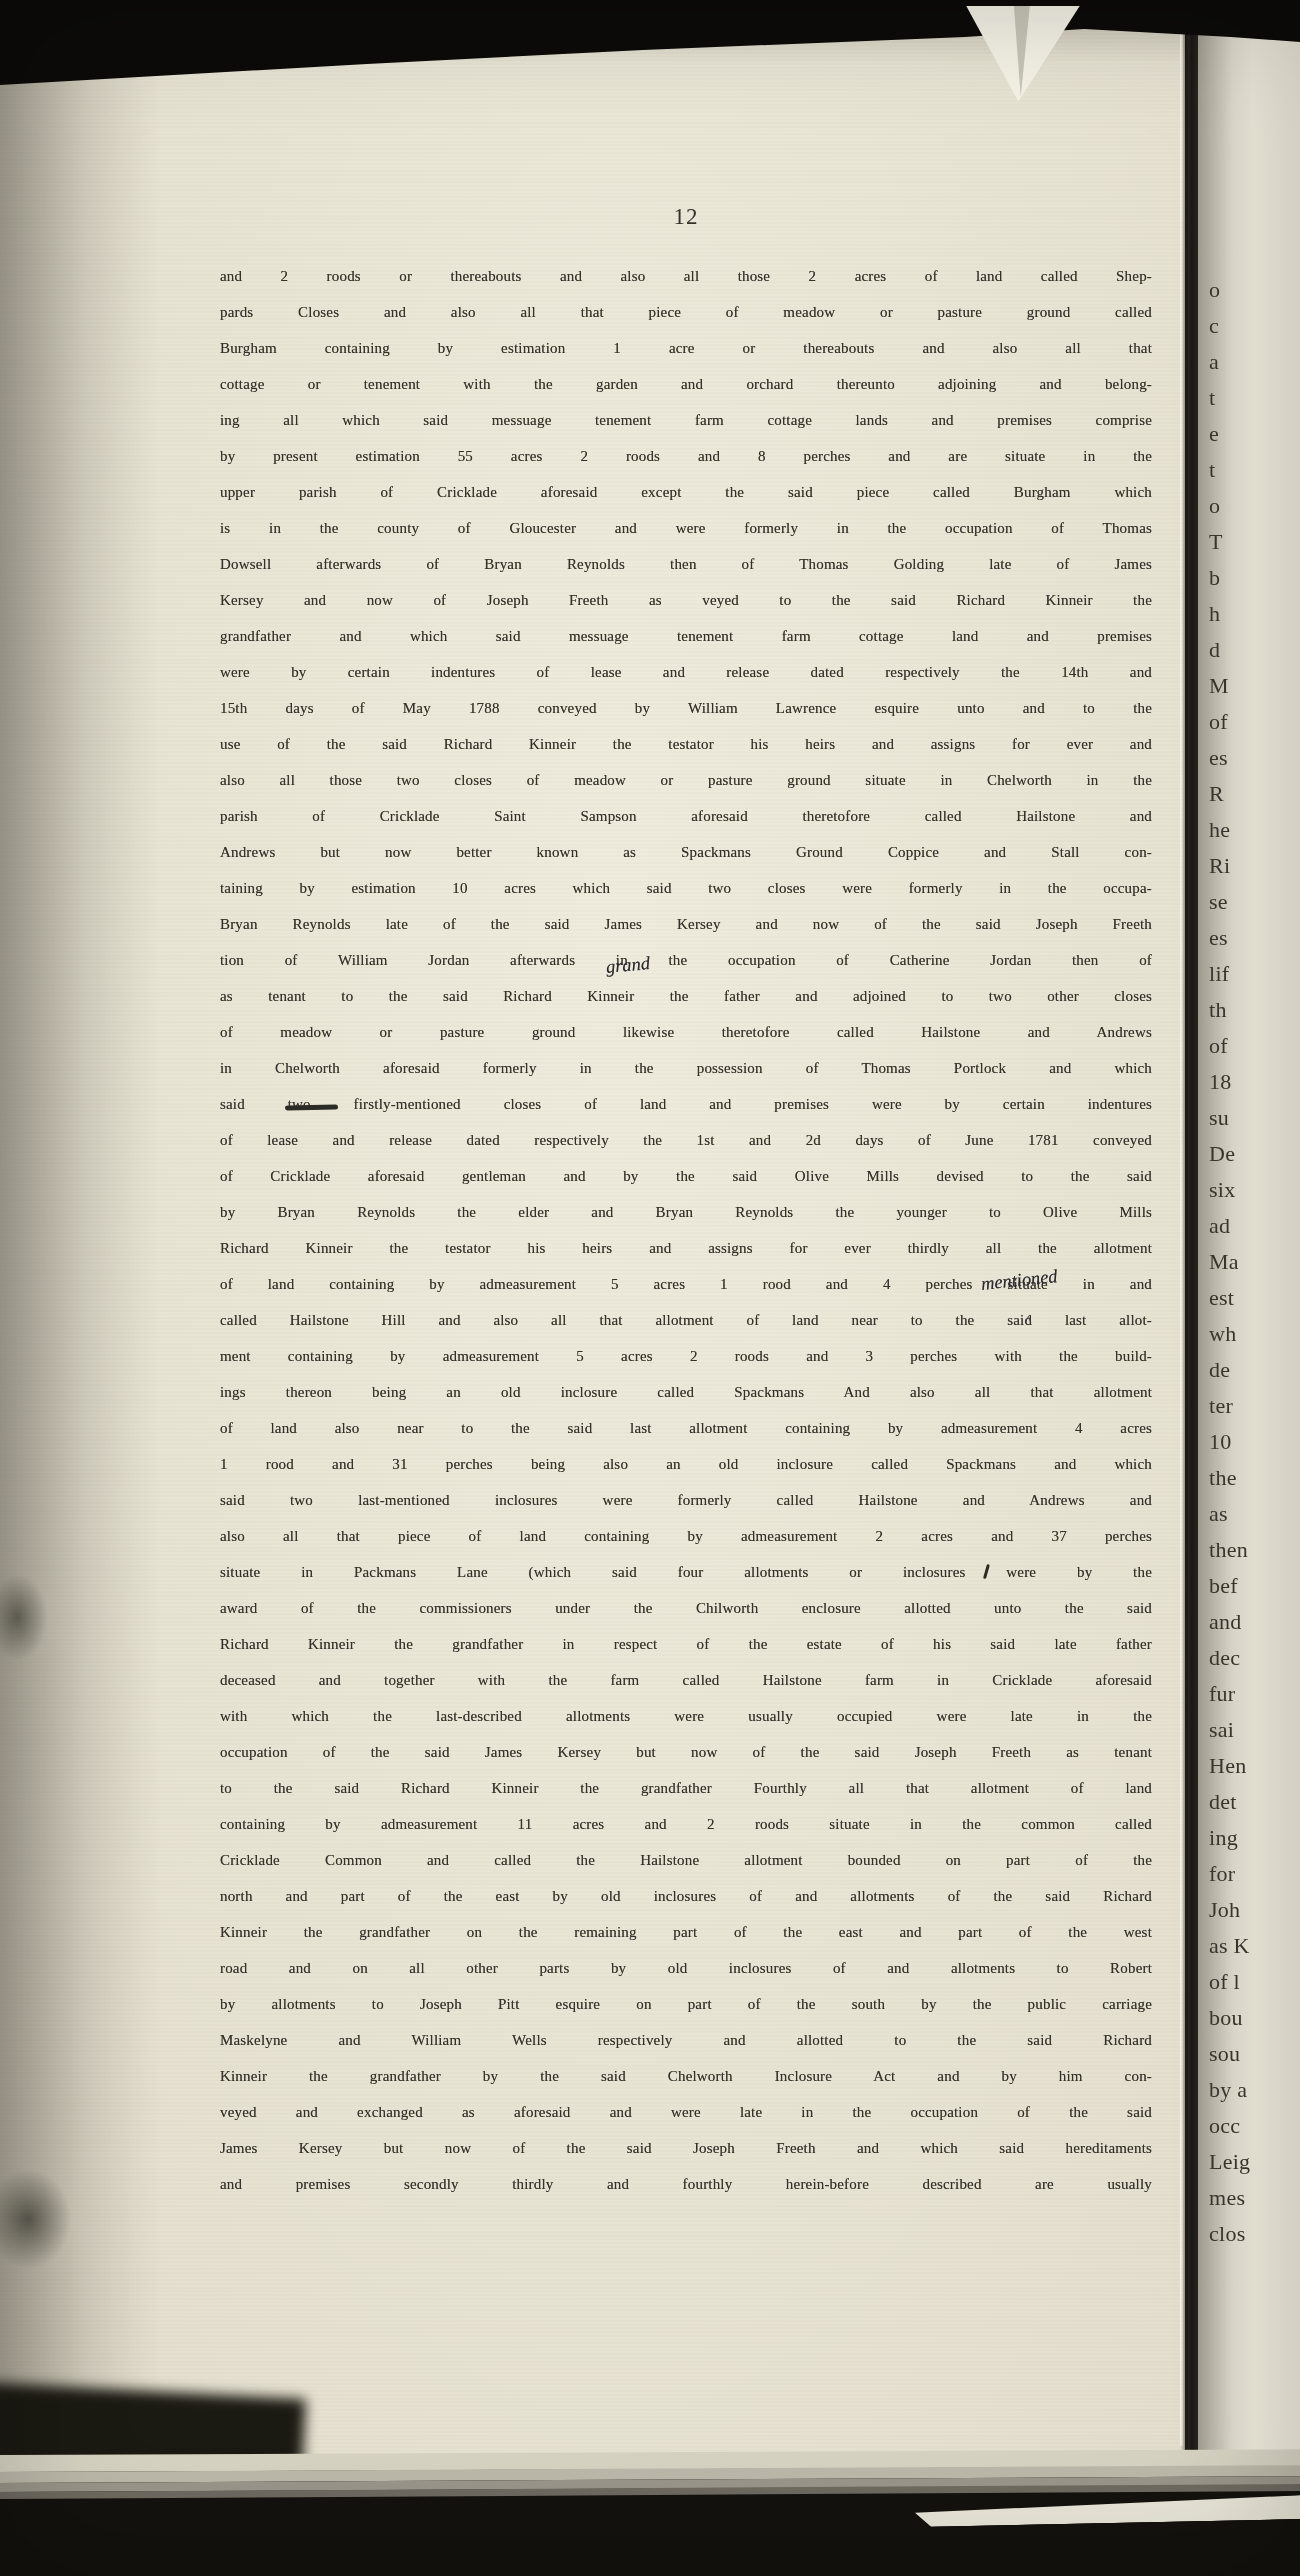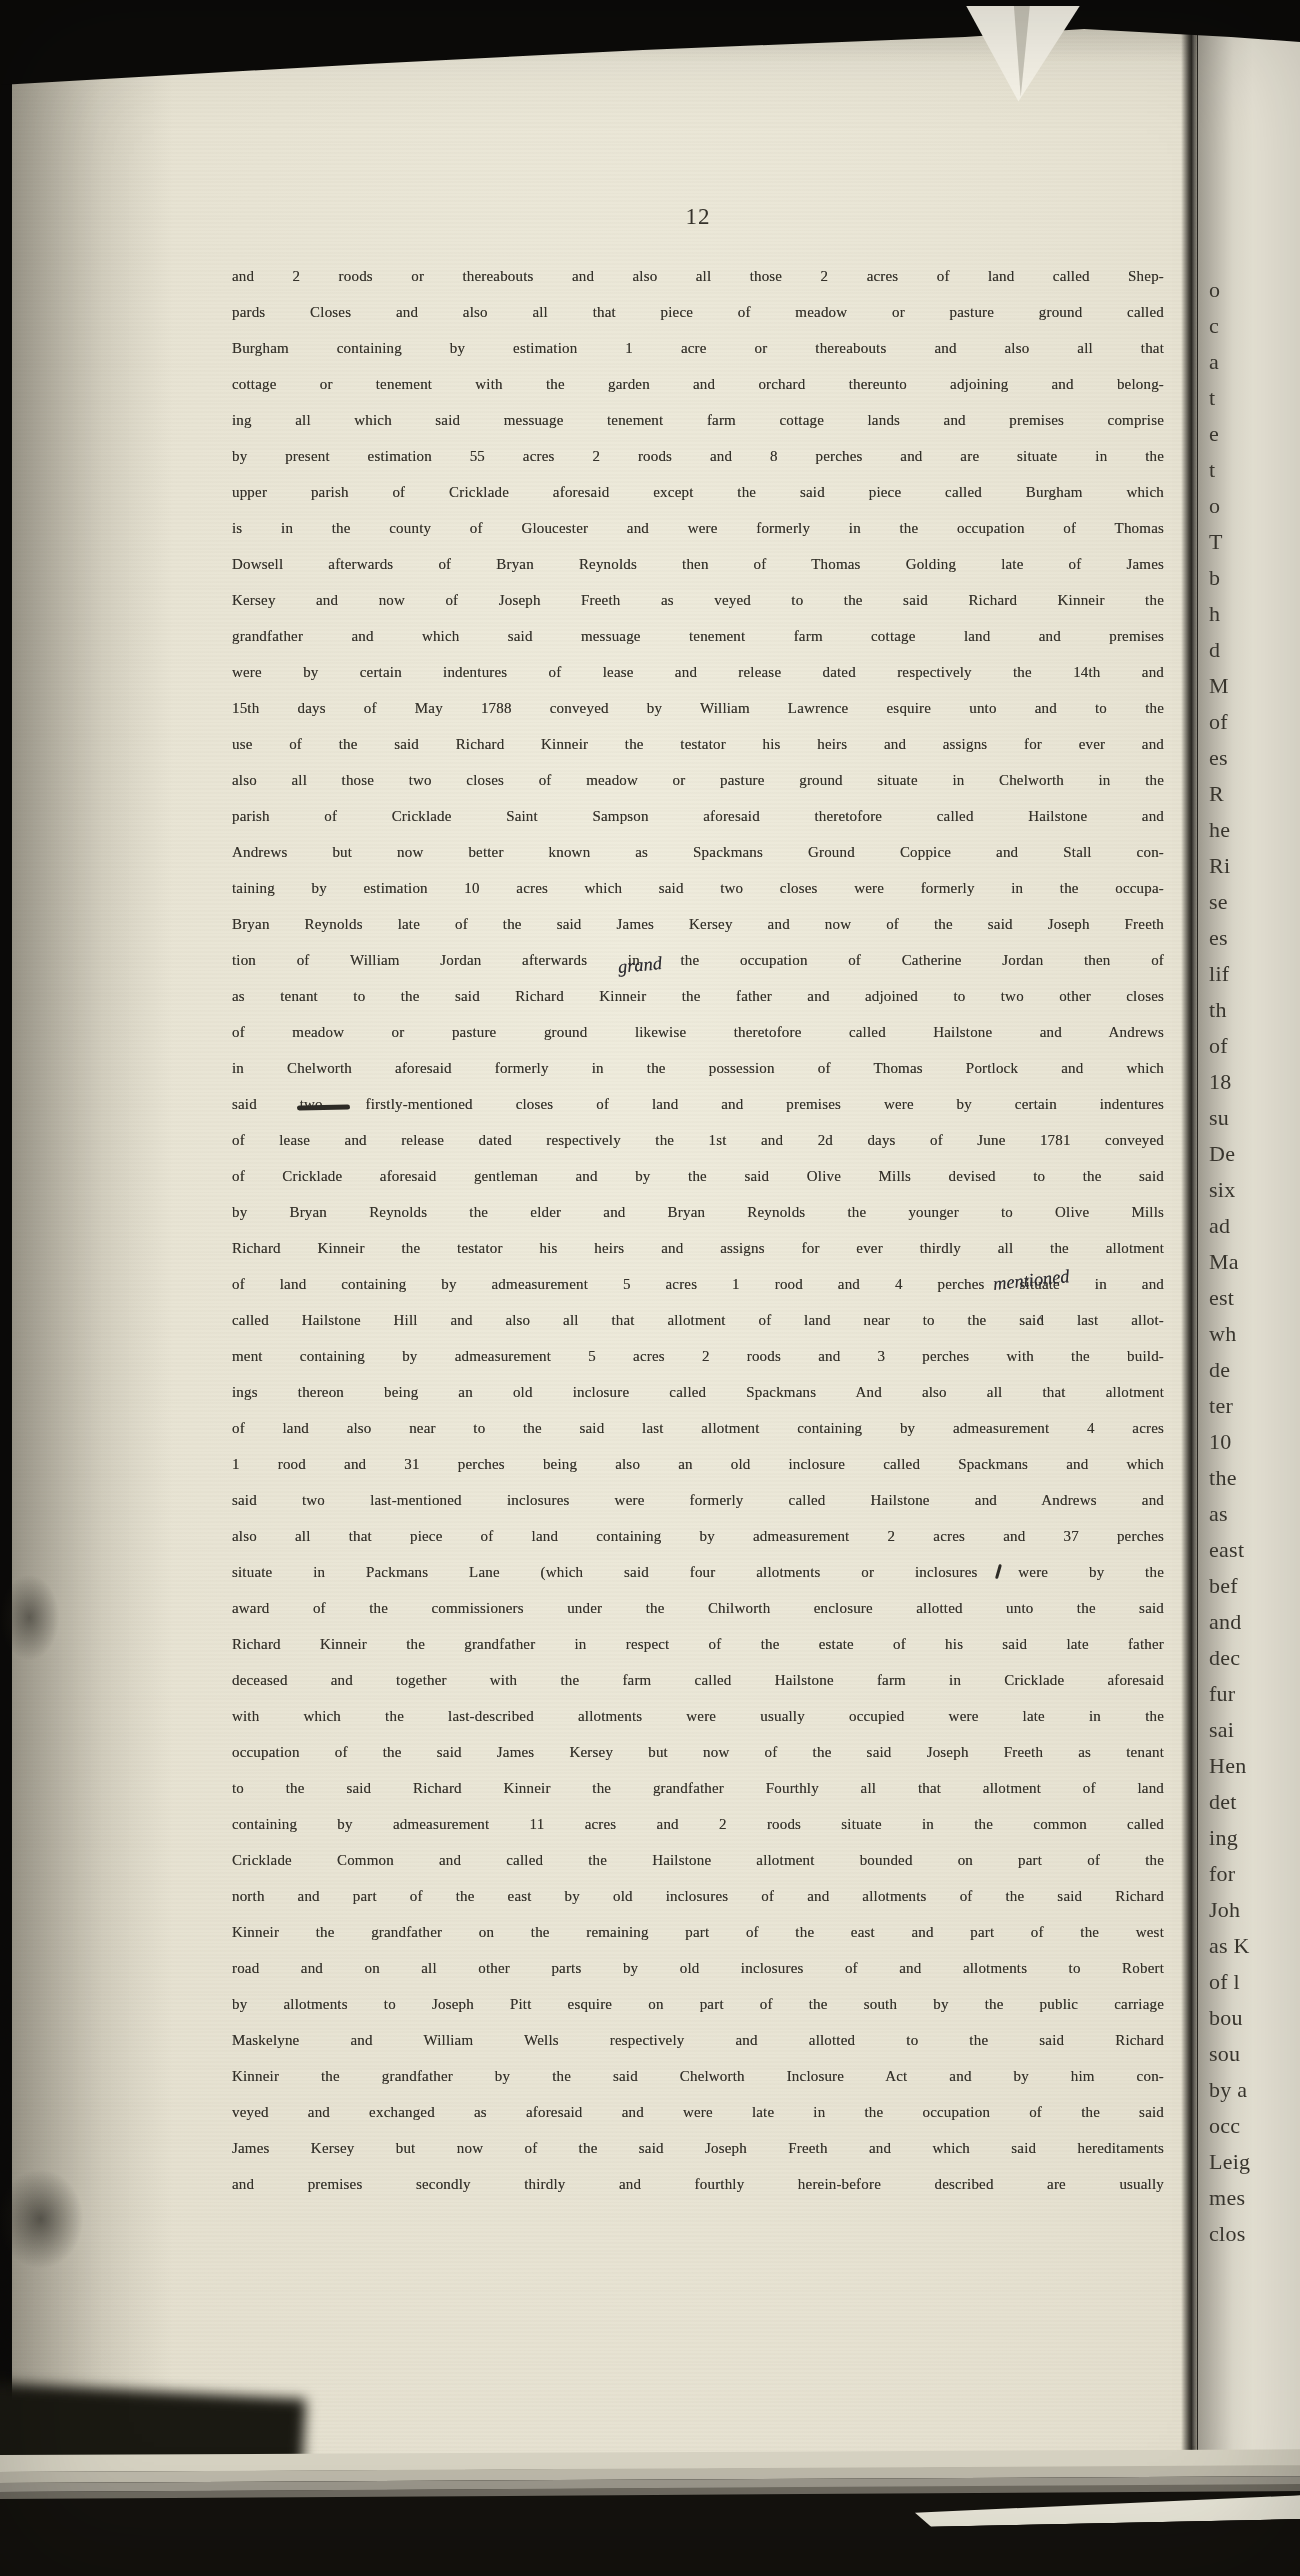--- a/index.html
+++ b/index.html
@@ -1,19 +1,19 @@
 <!DOCTYPE html>
 <html style="font-size:14.7px"><head>
 <meta charset="utf-8">
 <style>
   html,body{margin:0;padding:0;background:#0c0b09;}
   .scene{position:relative;width:1301px;height:2576px;overflow:hidden;background:#0c0b09;
          font-family:"Liberation Serif","DejaVu Serif",serif;}
   
-  .paper{position:absolute;left:12px;top:0;width:1185px;height:2455px;z-index:1;
+  .paper{position:absolute;left:0;top:0;width:1185px;height:2455px;z-index:1;
          background:
            linear-gradient(180deg, rgba(95,90,78,.28) 0, rgba(95,90,78,0) 64px),
            repeating-linear-gradient(0deg, rgba(120,110,90,.028) 0 1.8px, rgba(0,0,0,0) 1.8px 3.7px),
            radial-gradient(ellipse at 52% 38%, #efecdd 0%, #e8e4d4 55%, #e2ddcc 100%);}
   .shade-left{position:absolute;left:0;top:0;bottom:0;width:161px;
          background:linear-gradient(90deg, rgba(104,99,87,.50) 0, rgba(104,99,87,.16) 55%, rgba(104,99,87,0) 100%);}
   .smudge{position:absolute;border-radius:50%;}
   .smudge.s1{left:-24px;top:1558px;width:83px;height:119px;
          background:radial-gradient(closest-side, rgba(42,40,34,.55), rgba(42,40,34,0) 72%);}
   .smudge.s2{left:-31px;top:2150px;width:119px;height:138px;
@@ -173,21 +173,21 @@
         <div class="fragment-line">six</div>
         <div class="fragment-line">ad</div>
         <div class="fragment-line">Ma</div>
         <div class="fragment-line">est</div>
         <div class="fragment-line">wh</div>
         <div class="fragment-line">de</div>
         <div class="fragment-line">ter</div>
         <div class="fragment-line">10</div>
         <div class="fragment-line">the</div>
         <div class="fragment-line">as</div>
-        <div class="fragment-line">east</div>
+        <div class="fragment-line">then</div>
         <div class="fragment-line">bef</div>
         <div class="fragment-line">and</div>
         <div class="fragment-line">dec</div>
         <div class="fragment-line">fur</div>
         <div class="fragment-line">sai</div>
         <div class="fragment-line">Hen</div>
         <div class="fragment-line">det</div>
         <div class="fragment-line">ing</div>
         <div class="fragment-line">for</div>
         <div class="fragment-line">Joh</div>

